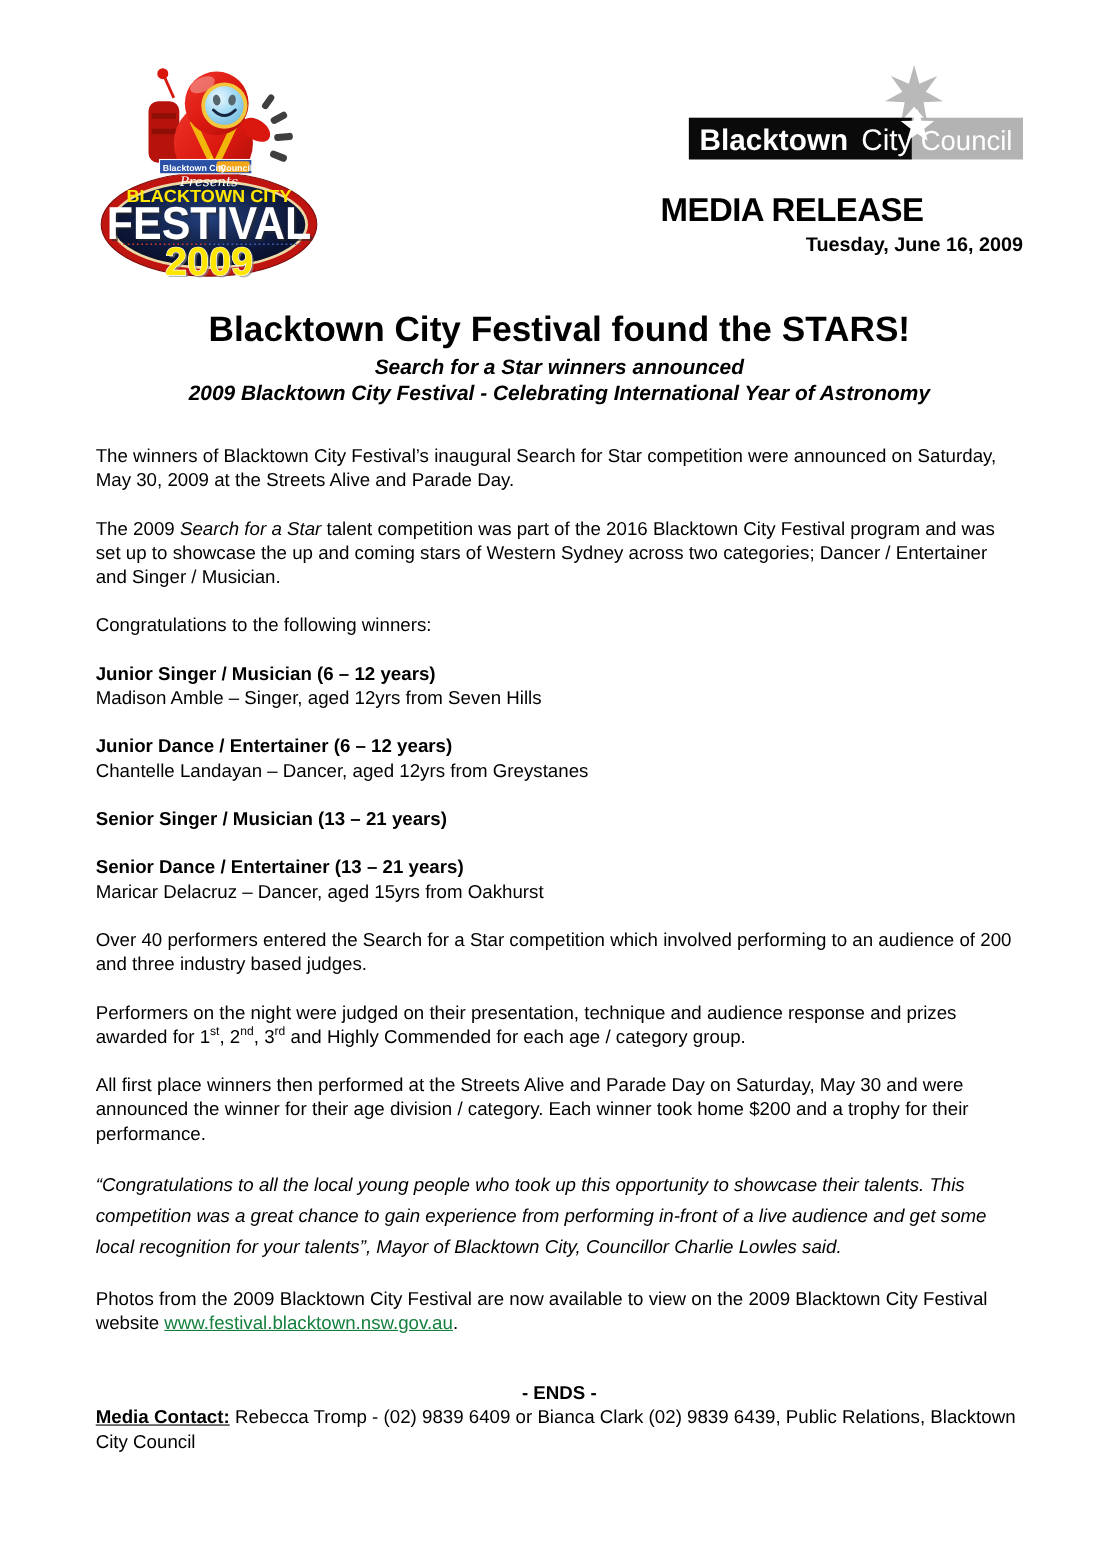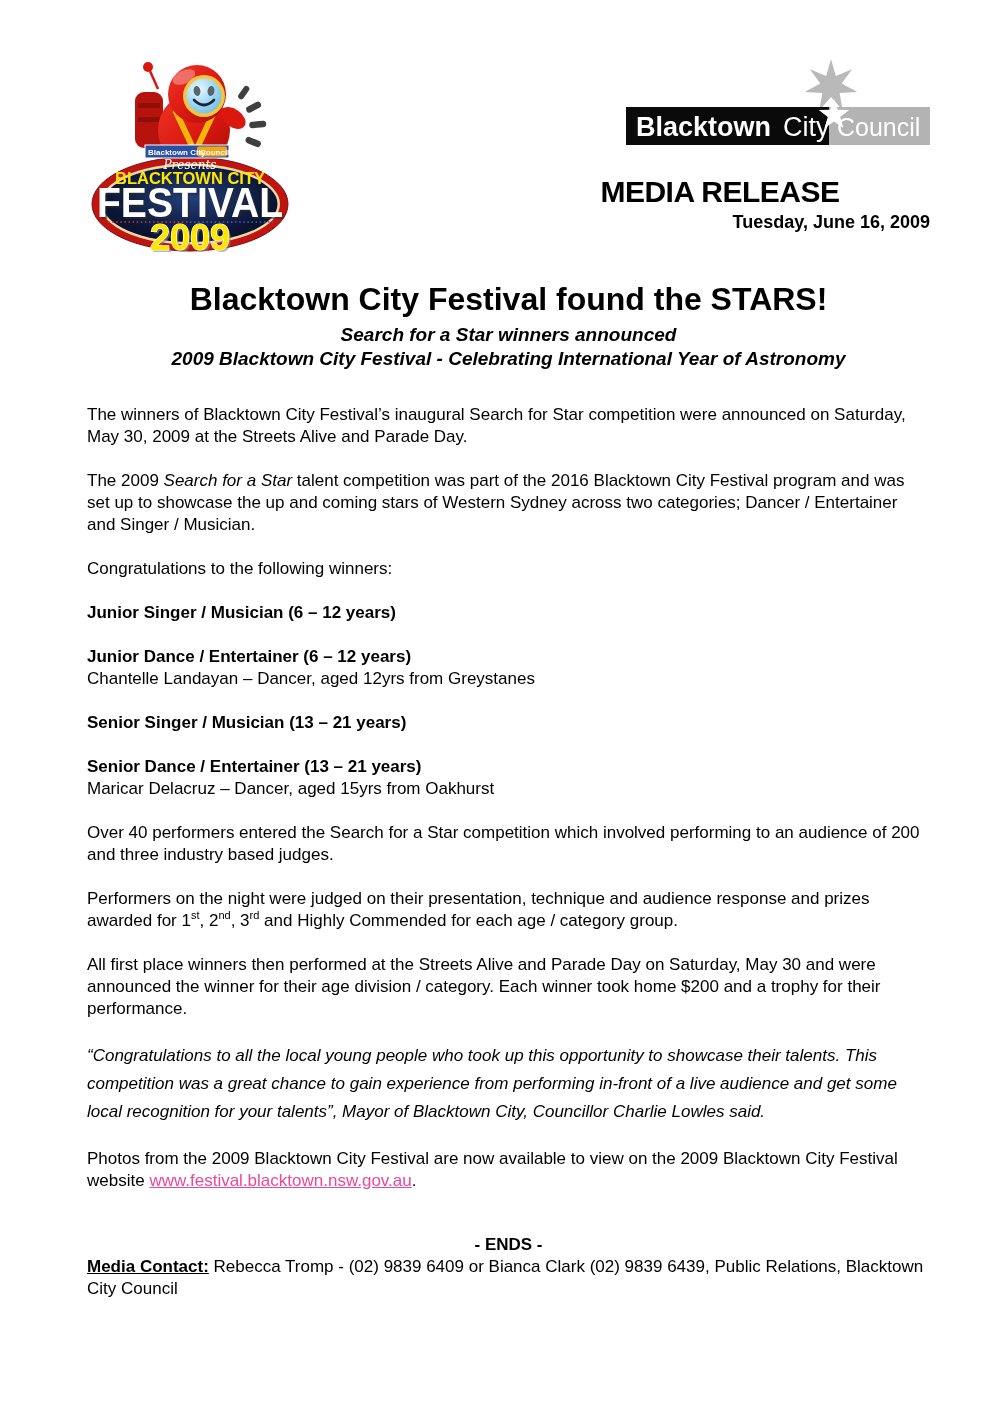--- a/index.html
+++ b/index.html
@@ -25,21 +25,21 @@
   .headline h1 { margin: 0 0 6px 0; font-size: 32px; line-height: 36px; font-weight: bold; }
   .headline .sub { font-size: 19px; font-weight: bold; font-style: italic; line-height: 24px; }
 
   
   .content { position: absolute; top: 404px; left: 87px; width: 843px; font-size: 17px; line-height: 22px; }
   .content p { margin: 0 0 22px 0; }
   .winner { margin: 0 0 22px 0; }
   .winner .cat { font-weight: bold; }
   .quote { line-height: 28px; font-style: italic; }
   sup { font-size: 11px; line-height: 0; vertical-align: super; }
-  a.weblink { color: #ec4899; text-decoration: underline; }
+  a.weblink { color: #15803d; text-decoration: underline; }
 
   
   .ends { text-align: center; font-weight: bold; margin: 42px 0 0 0; }
   .contact { margin: 0; }
   .contact .label { font-weight: bold; text-decoration: underline; }
 </style>
 </head>
 <body>
 
 <div class="page">
@@ -131,20 +131,21 @@
 
   <div class="content">
     <p>The winners of Blacktown City Festival’s inaugural Search for Star competition were announced on Saturday, May 30, 2009 at the Streets Alive and Parade Day.</p>
 
     <p><span>The 2009 </span><em>Search for a Star</em><span> talent competition was part of the 2016 Blacktown City Festival program and was set up to showcase the up and coming stars of Western Sydney across two categories; Dancer / Entertainer and Singer / Musician.</span></p>
 
     <p>Congratulations to the following winners:</p>
 
     <div class="winner">
       <div class="cat">Junior Singer / Musician (6 – 12 years)</div>
+      <div>Madison Amble – Singer, aged 12yrs from Seven Hills</div>
     </div>
     <div class="winner">
       <div class="cat">Junior Dance / Entertainer (6 – 12 years)</div>
       <div>Chantelle Landayan – Dancer, aged 12yrs from Greystanes</div>
     </div>
     <div class="winner">
       <div class="cat">Senior Singer / Musician (13 – 21 years)</div>
     </div>
     <div class="winner">
       <div class="cat">Senior Dance / Entertainer (13 – 21 years)</div>

